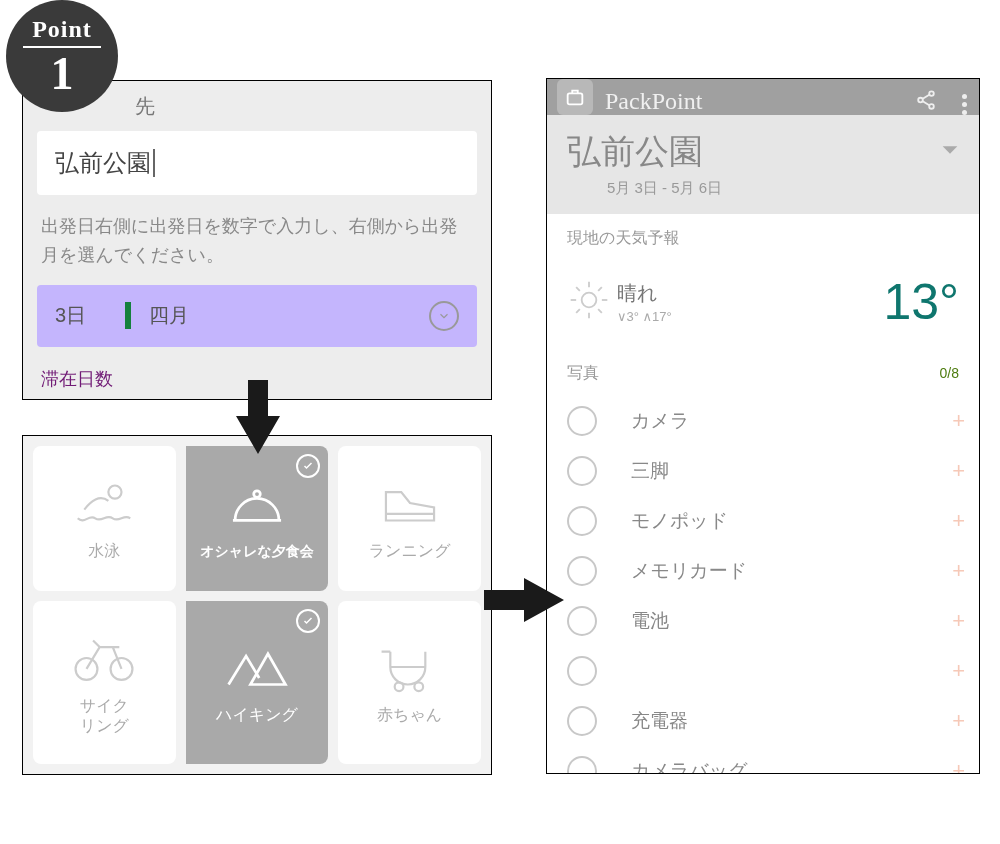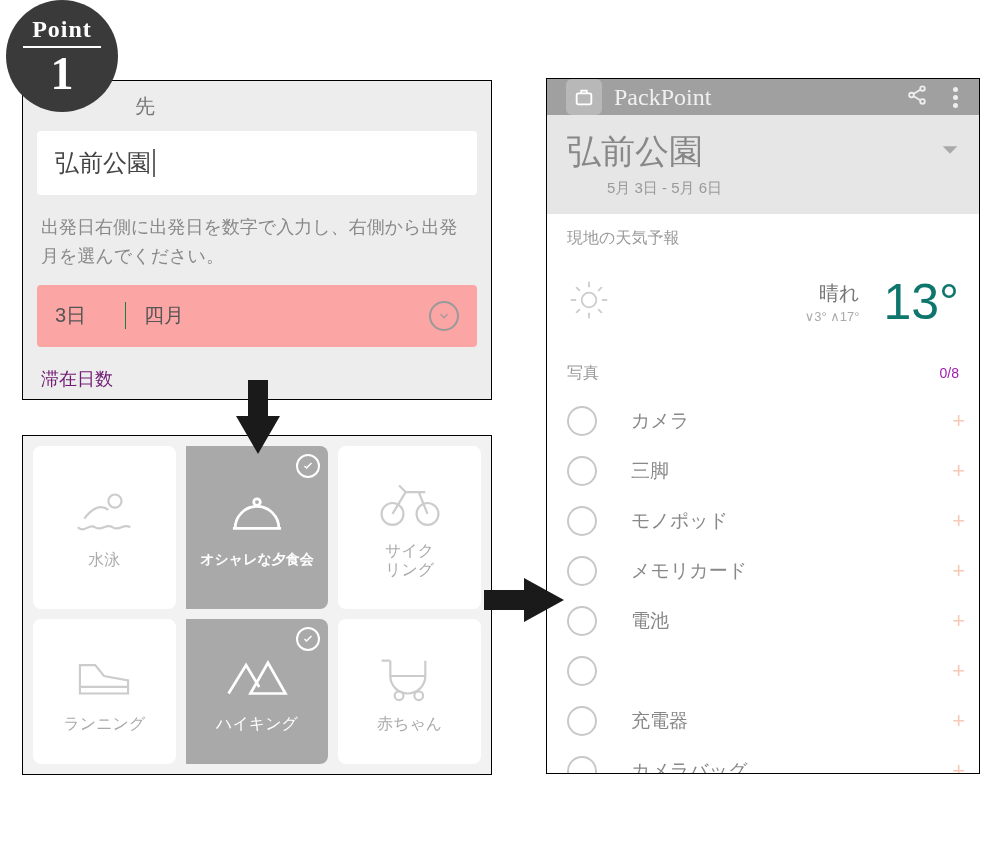--- a/index.html
+++ b/index.html
@@ -70,34 +70,35 @@
     align-items: center;
   }
   .text-caret {
     width: 2px; height: 28px; background: #666; margin-left: 2px;
   }
   .hint {
     margin: 18px 18px 14px 18px;
     font-size: 18px;
     color: #888;
     line-height: 1.6;
+    font-family: Liberation Mono, monospace;
   }
   .date-row {
     margin: 0 14px;
-    background: #fca5a5;
+    background: #c4b5fd;
     border-radius: 4px;
     display: flex;
     align-items: center;
     padding: 16px 18px;
     position: relative;
     font-size: 20px;
     color: #555;
   }
   .date-row .day { width: 70px; }
-  .date-row .month { flex: 1; padding-left: 18px; border-left: 1px solid #15803d; }
+  .date-row .month { flex: 1; padding-left: 18px; border-left: 6px solid #15803d; }
   .date-row .chev {
     width: 30px; height: 30px; border: 2px solid #999; border-radius: 50%;
     display: flex; align-items: center; justify-content: center;
   }
   .date-row .chev svg { width: 14px; height: 14px; }
 
   .stay-label {
     margin: 20px 18px 8px 18px;
     font-size: 18px;
     color: #701a75;
@@ -160,22 +161,22 @@
     border: 1px solid #000;
     background: #fff;
     display: flex;
     flex-direction: column;
     overflow: hidden;
   }
   .appbar {
     height: 50px;
     background: #a0a0a0;
     display: flex;
-    align-items: center;
-    padding: 0 19px;
+    align-items: flex-end;
+    padding: 0 10px;
     gap: 12px;
     color: #f4f4f4;
   }
   .app-icon {
     width: 36px; height: 36px; border-radius: 6px; background:#b8b8b8;
     display:flex; align-items:center; justify-content:center;
   }
   .app-icon svg { width:22px; height:22px; }
   .app-title { font-family: Georgia, serif; font-size: 24px; flex: 1; color:#f0f0f0; }
   .appbar .share svg, .appbar .menu svg { width: 22px; height: 22px; }
@@ -192,28 +193,27 @@
   .trip-chev {
     position: absolute; right: 18px; top: 24px;
   }
   .trip-chev svg { width: 22px; height: 22px; fill:#aaa; }
 
   .section-label {
     padding: 14px 20px 6px 20px;
     font-size: 16px; color: #999;
   }
   .section-label.cat { display:flex; justify-content:space-between; align-items:baseline; padding-top:18px; }
-  .section-label .count { font-size: 14px; color:#a21caf;text-align:center; }
+  .section-label .count { font-size: 14px; color:#4d7c0f;text-align:center; }
   .divider { height:1px; background:#e3e3e3; margin: 6px 0 0 0; }
 
   .weather-row {
     display: flex; align-items: center;
     padding: 12px 20px 14px 20px;
-    gap: 24px;
-    text-align: right;
+    gap: 6px;
   }
   .weather-icon svg { width: 44px; height: 44px; }
   .weather-text { flex: 1; }
   .weather-main { font-size: 20px; color: #777; }
   .weather-sub { font-size: 13px; color: #aaa; margin-top: 2px; }
   .weather-temp { font-size: 50px; color: #0f766e; font-weight: 300; }
 
   .check-list { display:flex; flex-direction:column; }
   .check-item {
     display: flex; align-items: center;
@@ -300,36 +300,36 @@
             <path d="M10 38h44M12 38a20 20 0 0140 0" fill="none" stroke="#fff" stroke-width="2.5"></path>
             <circle cx="32" cy="14" r="3" fill="none" stroke="#fff" stroke-width="2.5"></circle>
           </svg>
       </span>
       <span style="font-size:14px;font-weight:bold;">オシャレな夕食会</span>
     </div>
 
     <div class="act-tile">
       <span class="ico">
         <svg viewBox="0 0 64 48">
+            <path d="M10 34h44v6H10zM10 34V14h14l8 10 22 4v6" fill="none" stroke="#ccc" stroke-width="2"></path>
+          </svg>
+      </span>
+      <span>ランニング</span>
+    </div>
+
+    <div class="act-tile">
+      <span class="ico">
+        <svg viewBox="0 0 64 48">
             <circle cx="16" cy="34" r="10" fill="none" stroke="#ccc" stroke-width="2"></circle>
             <circle cx="48" cy="34" r="10" fill="none" stroke="#ccc" stroke-width="2"></circle>
             <path d="M16 34L28 14h12l8 20M28 14l-6-6M40 14h6" fill="none" stroke="#ccc" stroke-width="2"></path>
           </svg>
       </span>
       <span style="white-space:pre-line; text-align:center; line-height:1.2;">サイク
 リング</span>
-    </div>
-
-    <div class="act-tile">
-      <span class="ico">
-        <svg viewBox="0 0 64 48">
-            <path d="M10 34h44v6H10zM10 34V14h14l8 10 22 4v6" fill="none" stroke="#ccc" stroke-width="2"></path>
-          </svg>
-      </span>
-      <span>ランニング</span>
     </div>
 
     <div class="act-tile selected">
       <span class="check">
           <svg viewBox="0 0 24 24">
             <path d="M5 12l4 4 10-10" fill="none" stroke="#fff" stroke-width="3"></path>
           </svg>
         </span>
       <span class="ico">
         <svg viewBox="0 0 64 48">

